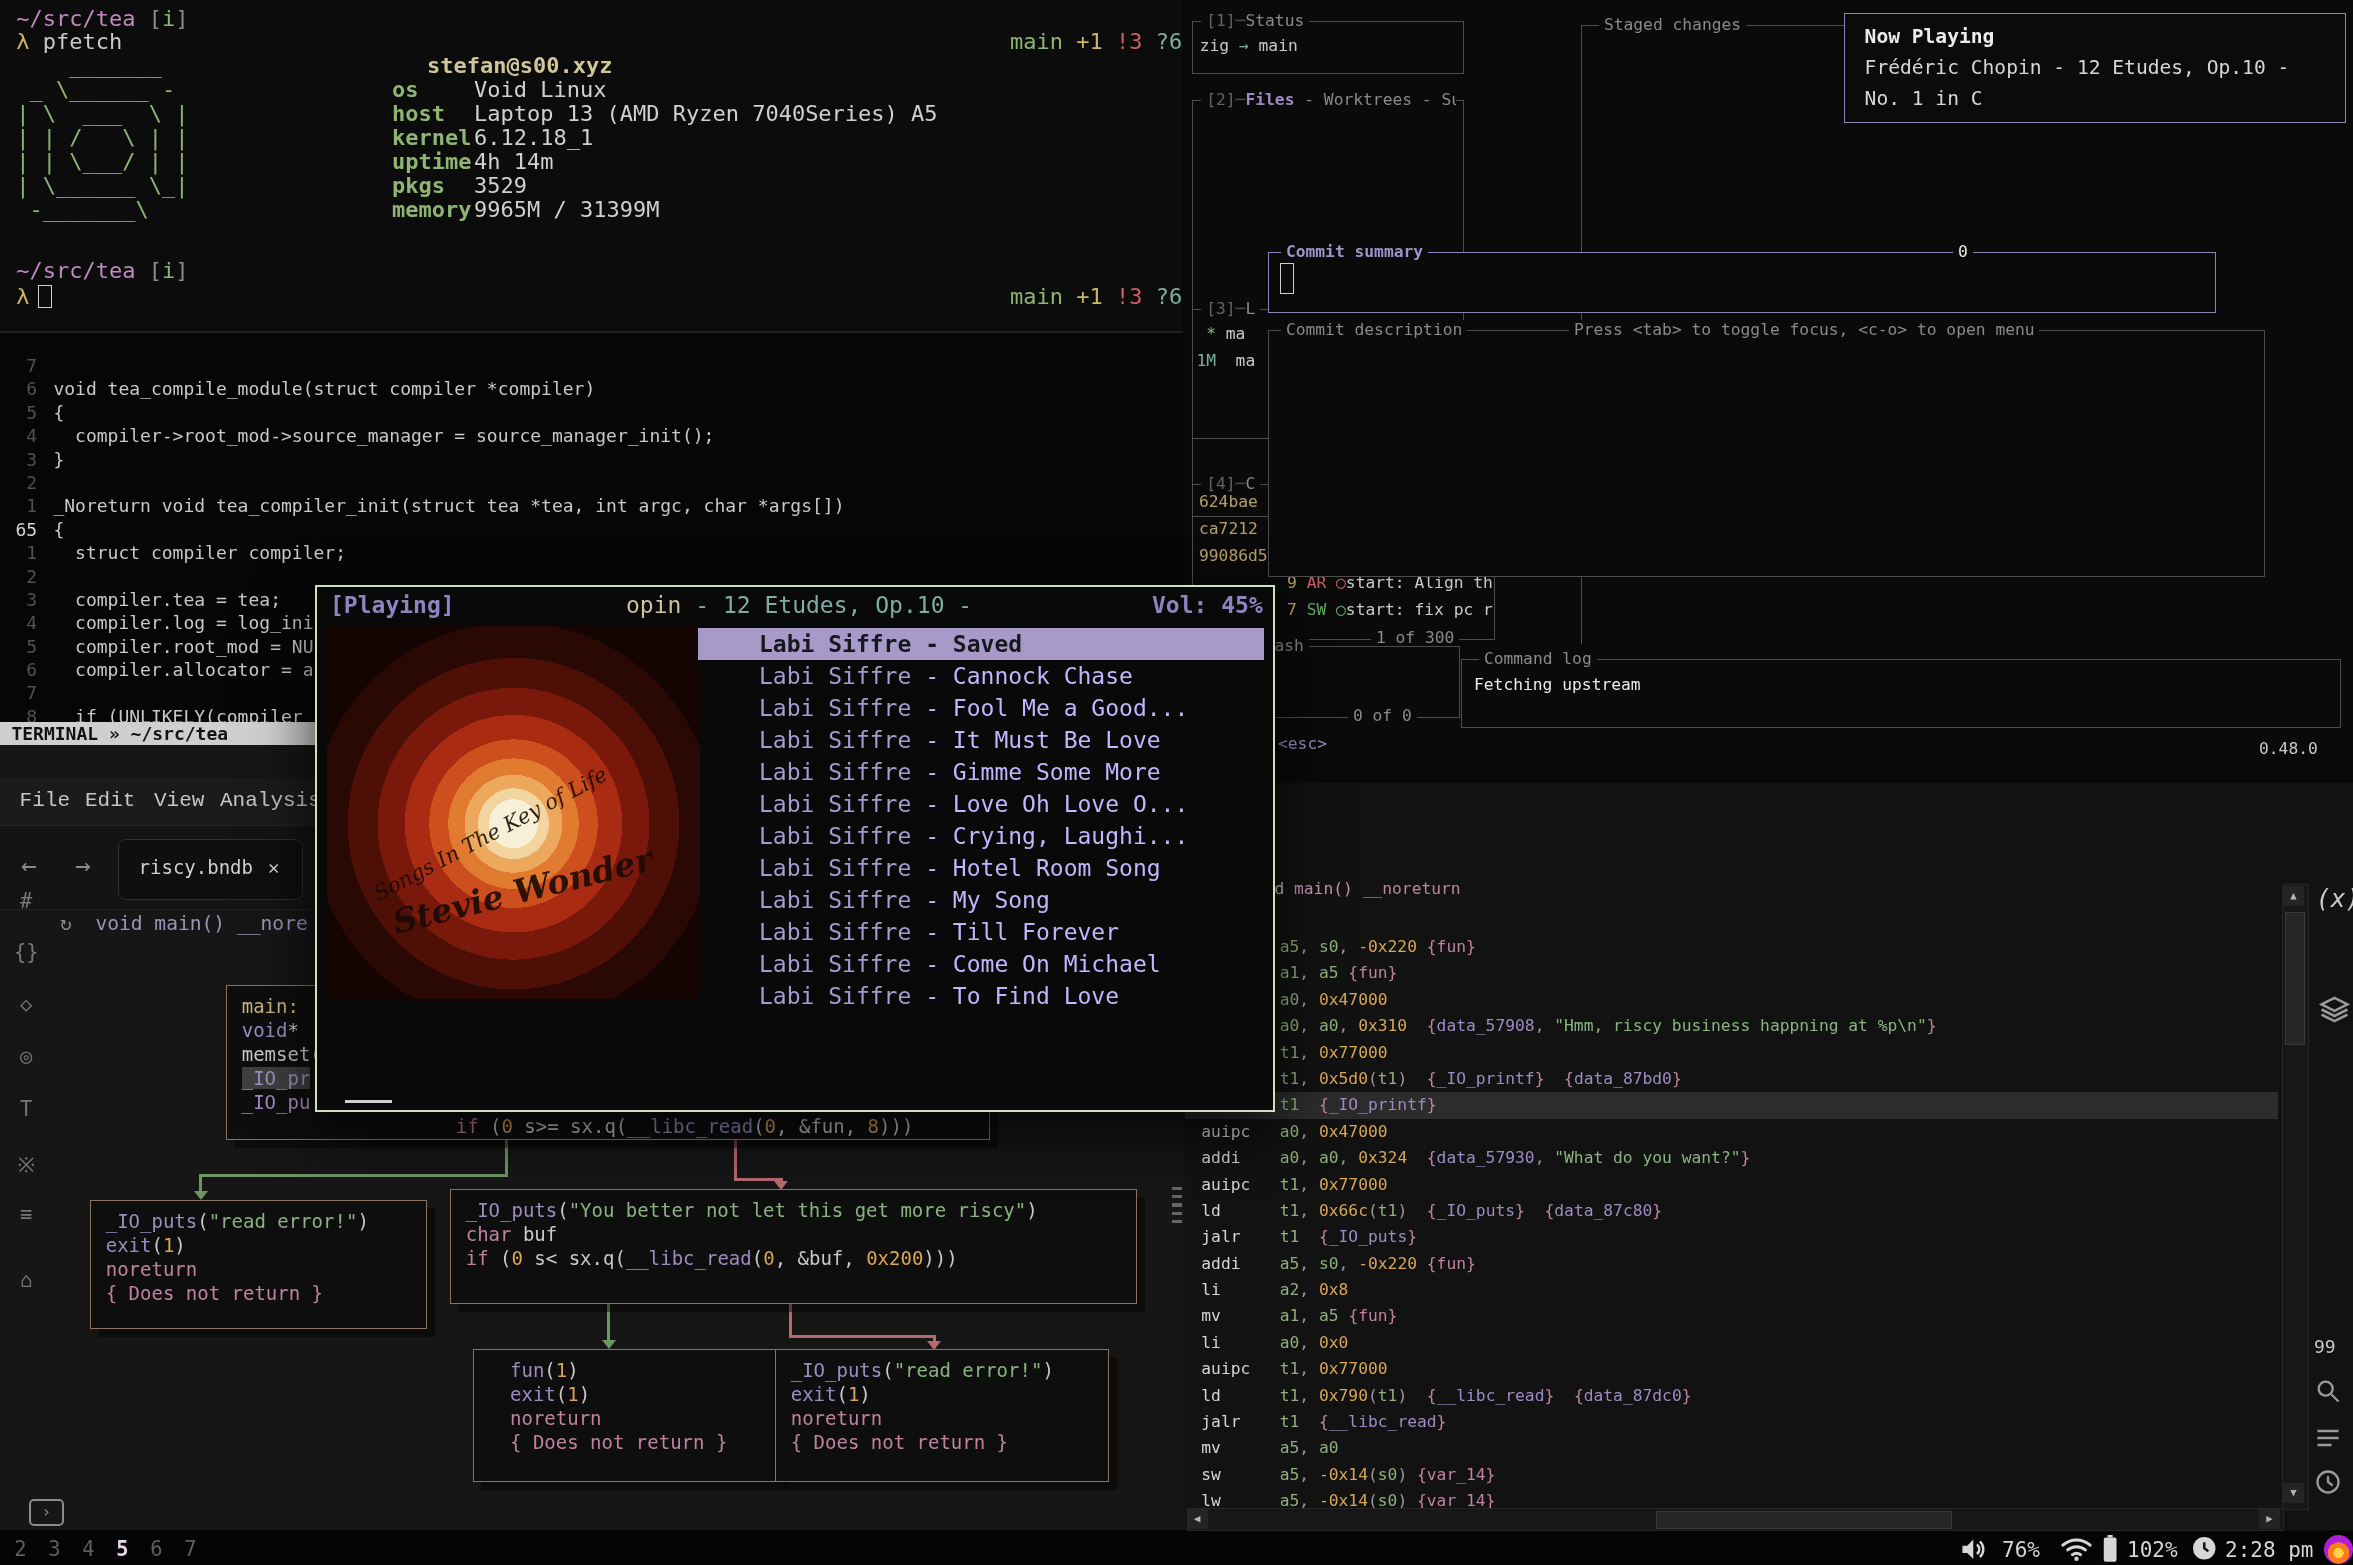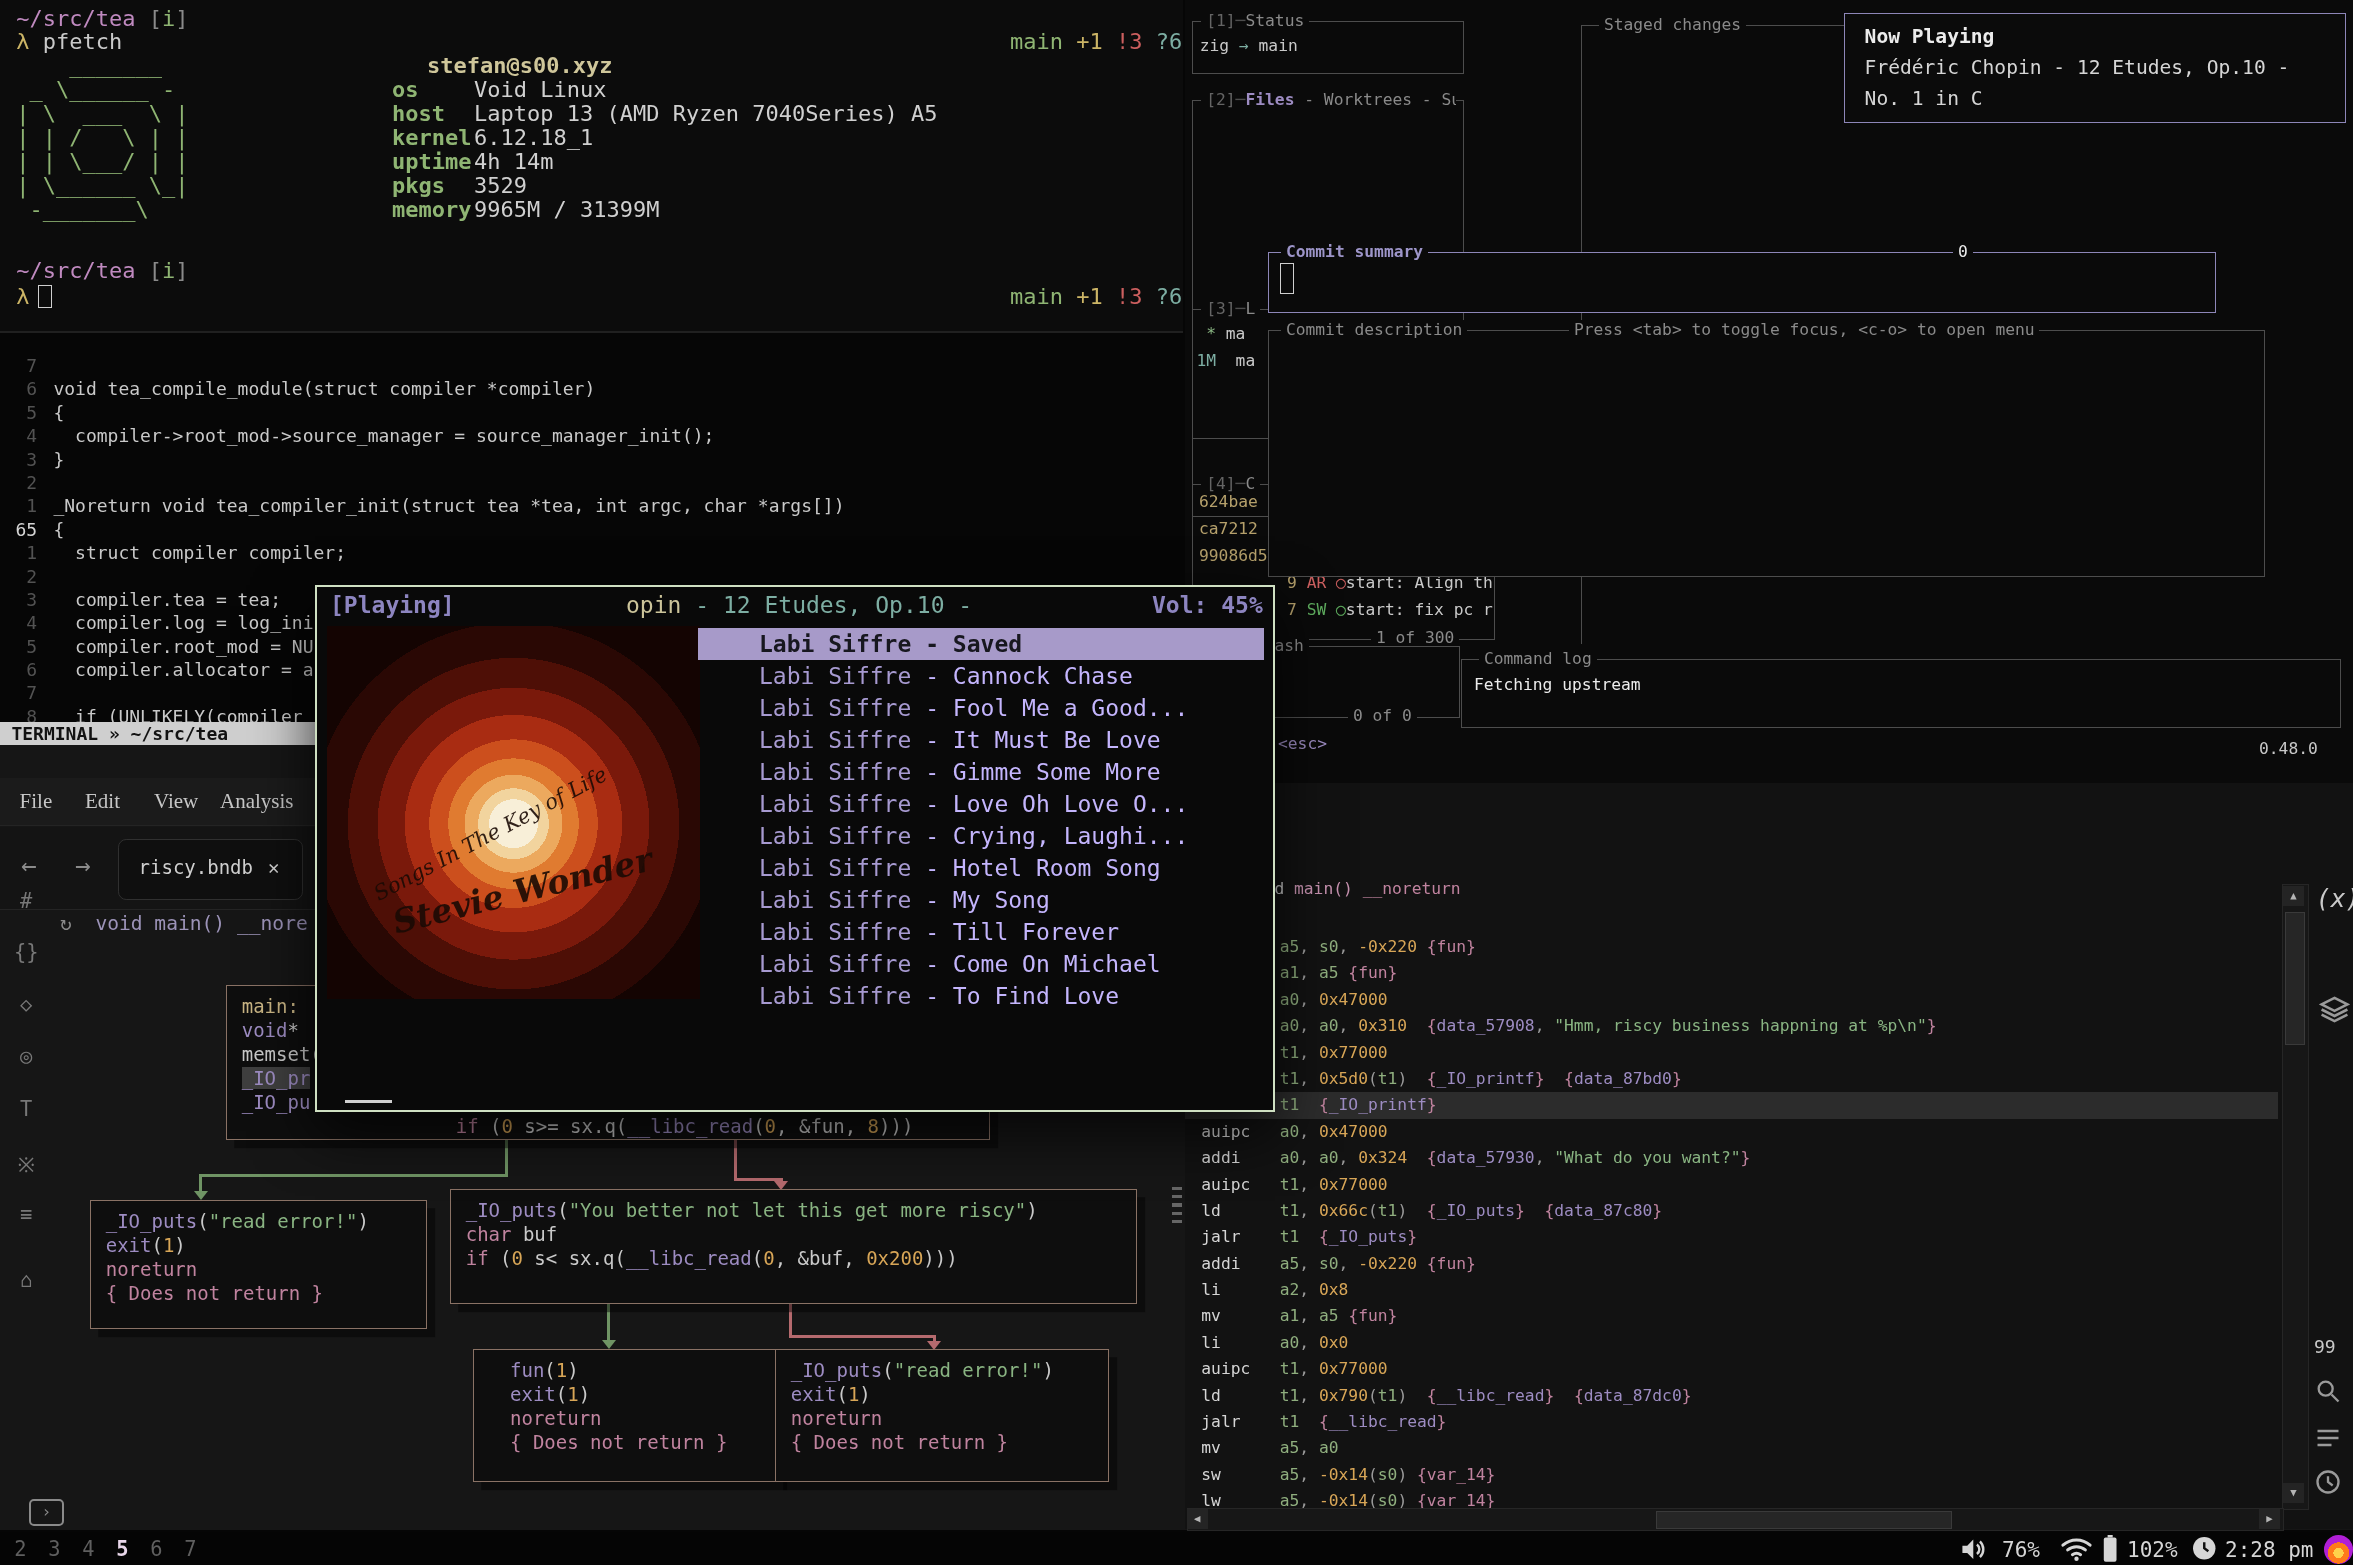--- a/index.html
+++ b/index.html
@@ -1,19 +1,19 @@
 <!DOCTYPE html>
 <html style="font-size:13px"><head>
 <meta charset="utf-8">
 <style>
   html,body{margin:0;padding:0;background:#000;}
   #root{position:relative;width:2354px;height:1566px;background:#060606;overflow:hidden;
         font-family:"DejaVu Sans Mono",monospace;color:#c9c9c9;}
   .abs{position:absolute;}
-  .sans{font-family:Liberation Serif, serif;}
+  .sans{font-family:Liberation Mono, monospace;}
   .b{font-weight:bold;}
   .it{font-style:italic;}
   
   .fg{color:#c9c9c9;} .wt{color:#ececec;} .dim{color:#8a8a8a;} .dim2{color:#646464;}
   .grn{color:#8fb573;} .grn2{color:#5fae5f;} .yel{color:#ccb566;} .yel2{color:#ccc49a;}
   .pur{color:#c08ac0;} .teal{color:#7daea3;} .lav{color:#9d8cc2;} .lav2{color:#9c93b8;}
   .pk{color:#c0839f;} .pk2{color:#c792b0;} .red{color:#cc5f5f;}
   .hash{color:#b5a06b;} .str{color:#89b482;} .lbl{color:#c9b584;} .bd{color:#4d4d4d;}
   .m{color:#d5d5d5;} .r{color:#8fae7e;} .n{color:#d8a657;} .p{color:#9a9a9a;}
   .cr{color:#cc5f5f;} .cg{color:#5fae5f;}

